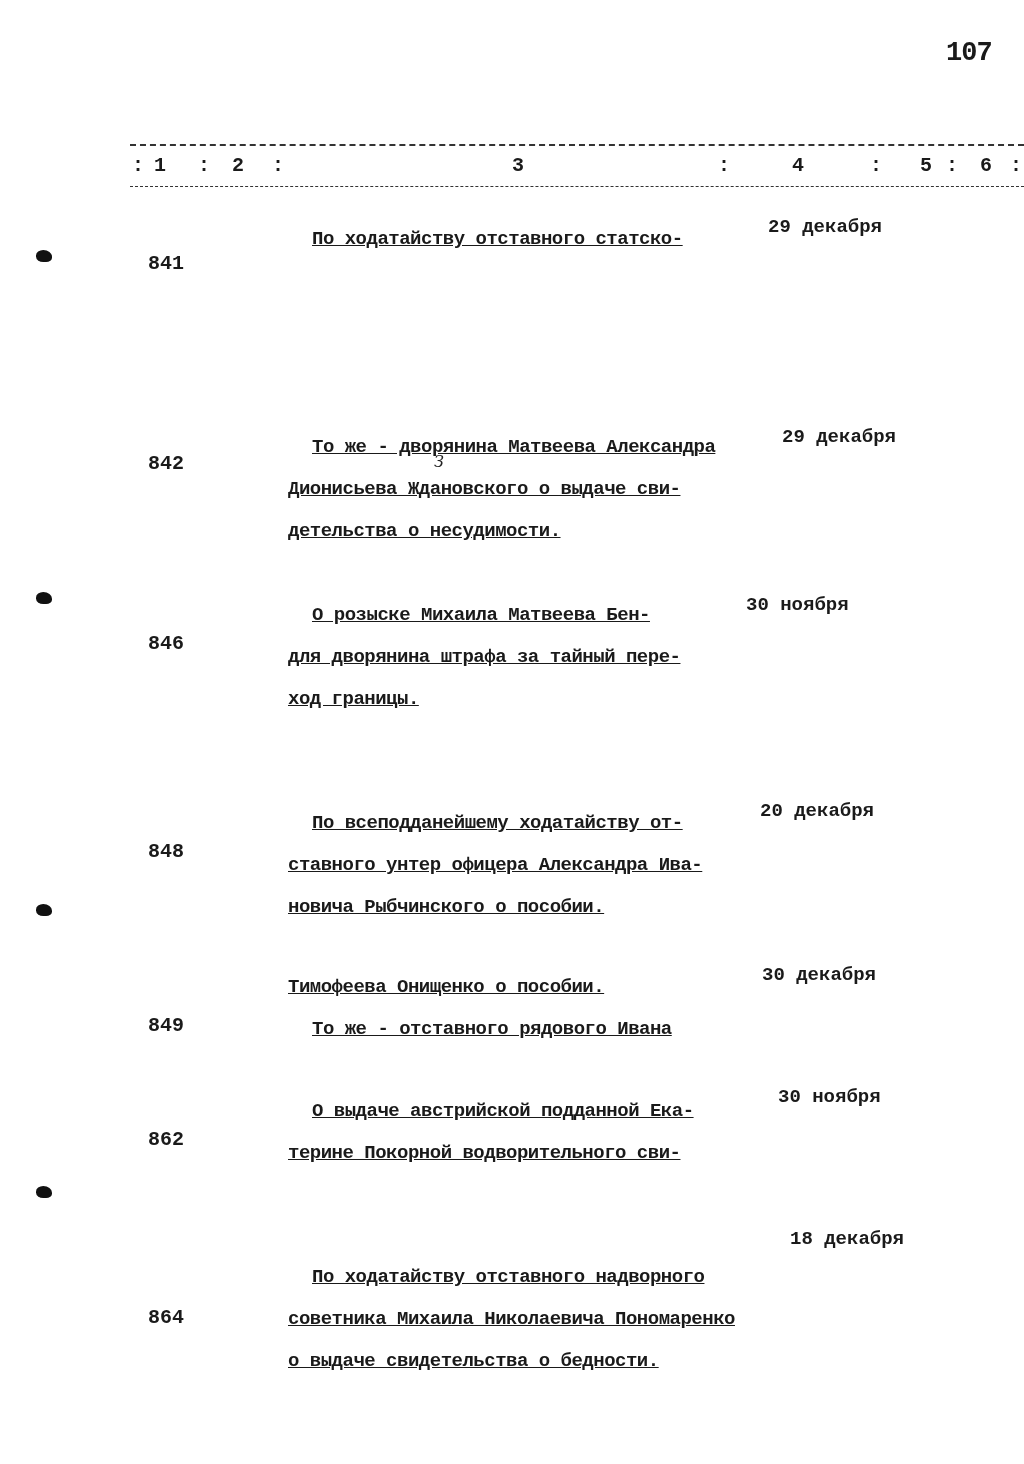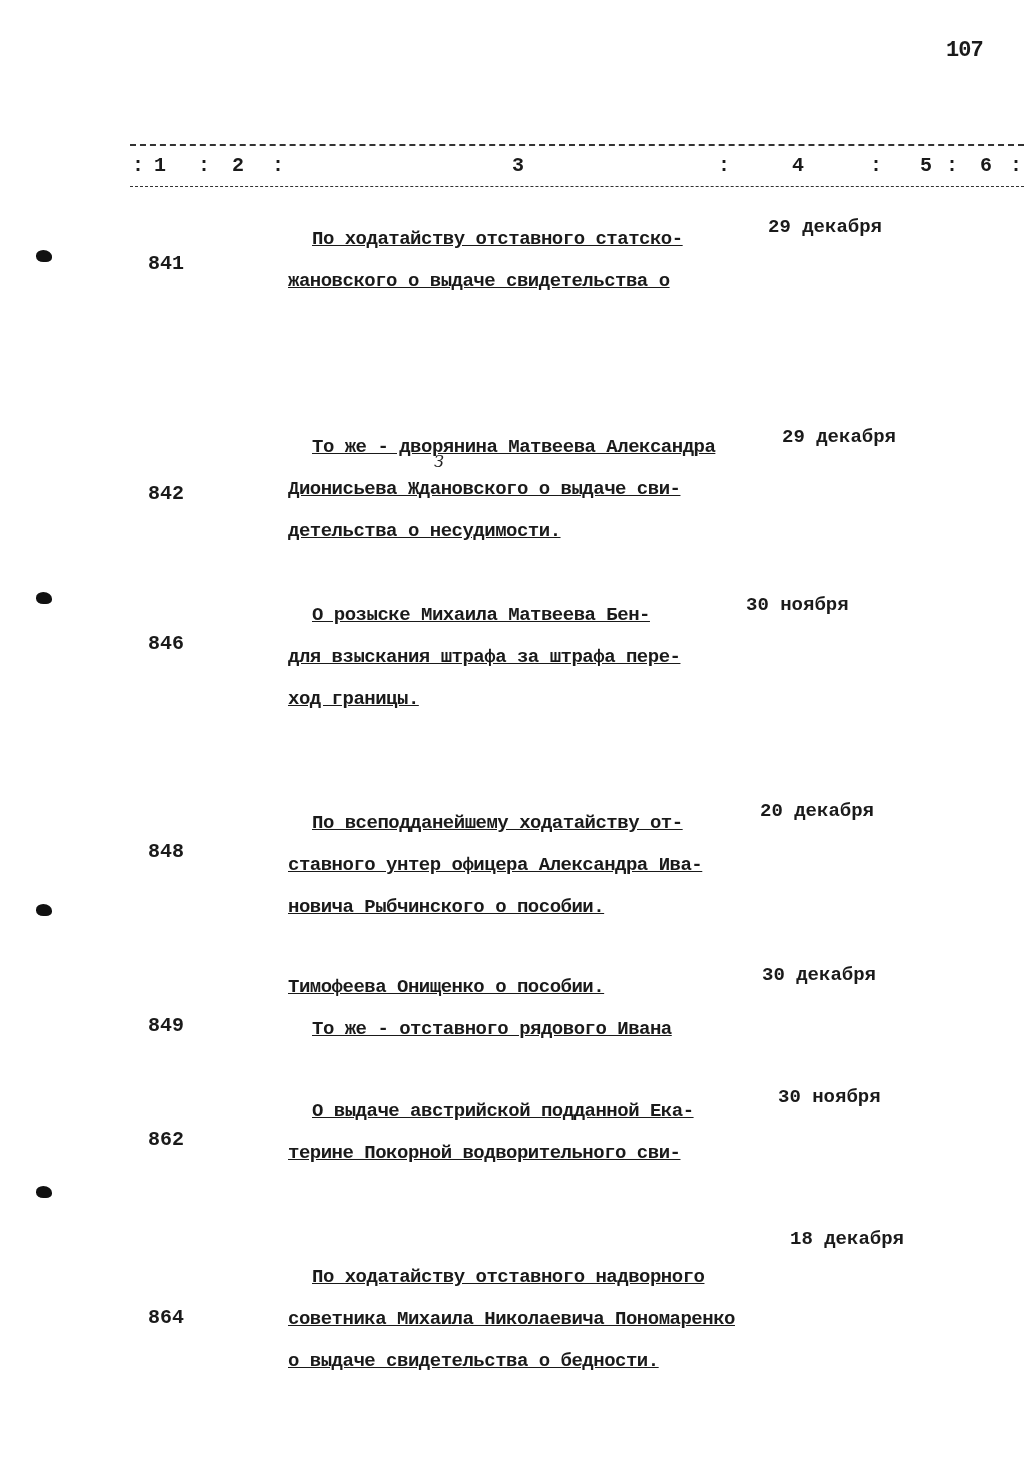--- a/index.html
+++ b/index.html
@@ -3,21 +3,21 @@
 <meta charset="utf-8">
 <style>
   html, body { margin: 0; padding: 0; }
   body {
     width: 1024px; height: 1464px; position: relative; overflow: hidden;
     background: #ffffff; color: #1a1a1a;
     font-family: "Liberation Mono", "DejaVu Sans Mono", monospace;
   }
   .page-number {
     position: absolute; left: 946px; top: 38px;
-    font-size: 22px; font-weight: bold; letter-spacing: -1px;
+    font-size: 27px; font-weight: bold; letter-spacing: -1px;
   }
   .rule {
     position: absolute; left: 130px; width: 894px; height: 0;
     border-top: 2px dashed #333;
   }
   .rule.top { top: 144px; }
   .rule.bottom { top: 186px; border-top-width: 1px; }
   .col-header {
     position: absolute; top: 154px; height: 24px;
     font-size: 20px; font-weight: bold; line-height: 24px;
@@ -72,41 +72,40 @@
 
 <div class="punch-hole" style="top:250px"></div>
 <div class="punch-hole" style="top:592px"></div>
 <div class="punch-hole" style="top:904px"></div>
 <div class="punch-hole" style="top:1186px"></div>
 
 <div>
   <div class="entry-num" style="top:228px">841</div>
   <div class="entry-text" style="top:218px">
     <span class="line indent">По ходатайству отставного статско-</span>
-    <span class="line">жановского о выдаче свидетельства о</span>
   </div>
   <div class="entry-date" style="left:768px; top:216px">29 декабря</div>
 </div>
 
 <div>
-  <div class="entry-num" style="top:458px">842</div>
+  <div class="entry-num" style="top:428px">842</div>
   <div class="entry-text" style="top:426px">
     <span class="line indent">То же - дворянина Матвеева Александра</span>
     <span class="line">Дионисьева Ждановского о выдаче сви-</span>
     <span class="line">детельства о несудимости.</span>
   </div>
   <div class="annotation" style="left:434px; top:452px">З</div>
   <div class="entry-date" style="left:782px; top:426px">29 декабря</div>
 </div>
 
 <div>
   <div class="entry-num" style="top:608px">846</div>
   <div class="entry-text" style="top:594px">
     <span class="line indent">О розыске Михаила Матвеева Бен-</span>
-    <span class="line">для взыскания штрафа за штрафа пере-</span>
+    <span class="line">для дворянина штрафа за тайный пере-</span>
     <span class="line">ход границы.</span>
   </div>
   <div class="entry-date" style="left:746px; top:594px">30 ноября</div>
 </div>
 
 <div>
   <div class="entry-num" style="top:816px">848</div>
   <div class="entry-text" style="top:802px">
     <span class="line indent">По всеподданейшему ходатайству от-</span>
     <span class="line">ставного унтер офицера Александра Ива-</span>

